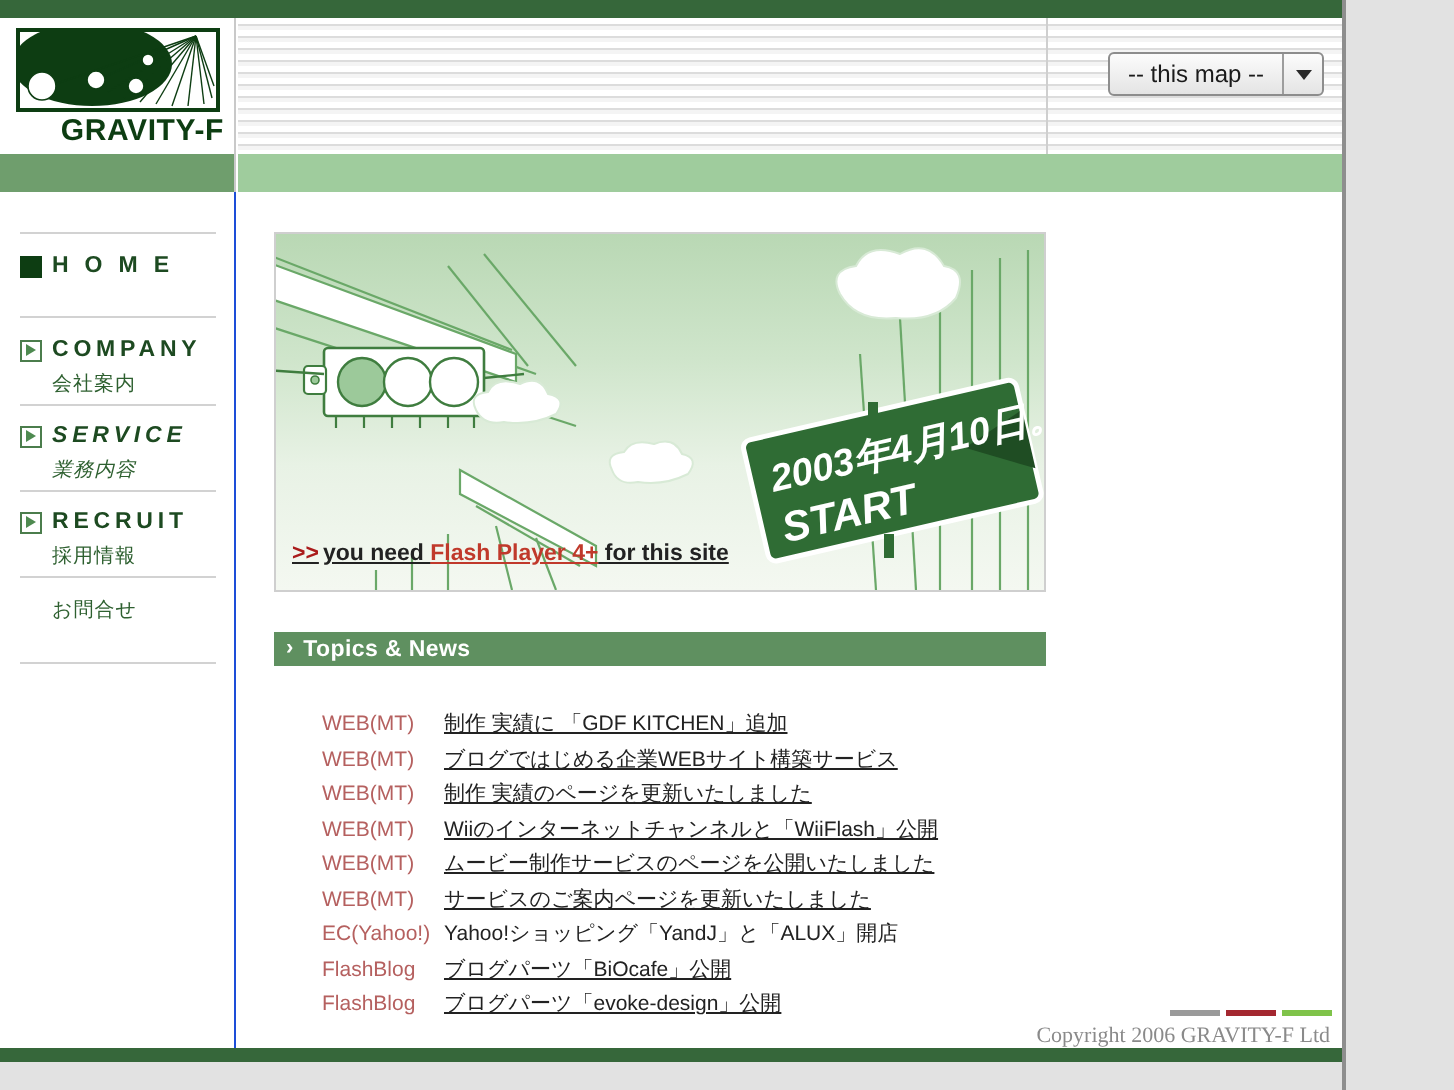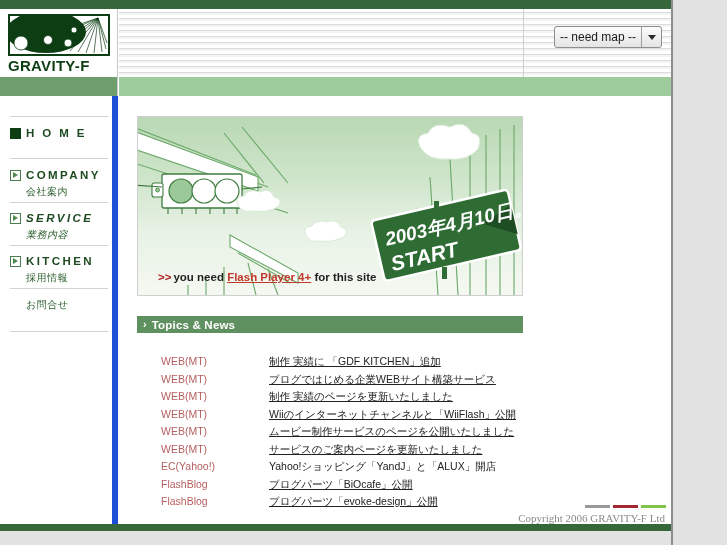--- a/index.html
+++ b/index.html
@@ -56,21 +56,21 @@
     box-sizing: border-box;
     overflow: hidden;
   }
   .logo-text {
     position: absolute; left: 8px; top: 48px;
     width: 104px;
     font-size: 15px; font-weight: bold;
     letter-spacing: 0.3px;
     color: #0d3d12;
     font-family: "Liberation Sans", sans-serif;
-    text-align: left;
+    text-align: right;
   }
   .header-stripes {
     position: absolute; left: 119px; top: 0;
     width: 554px; height: 68px;
     background:
       repeating-linear-gradient(
         to bottom,
         #ffffff 0px, #ffffff 3px,
         #dcdcdc 3px, #dcdcdc 4px,
         #f4f4f4 4px, #f4f4f4 6px
@@ -131,21 +131,21 @@
 
   
   .body-area {
     position: absolute; left: 0; top: 96px;
     width: 673px; height: 428px;
     background: #ffffff;
   }
   .sidebar {
     position: absolute; left: 0; top: 0;
     width: 118px; height: 428px;
-    border-right: 6px solid #1d4ed8;
+    border-right: 1px solid #1d4ed8;
     box-sizing: border-box;
     background: #ffffff;
   }
   .nav-sep {
     position: absolute; left: 10px;
     width: 98px; height: 1px;
     background: #d2d2d2;
   }
   .nav-item {
     position: absolute; left: 10px;
@@ -203,26 +203,27 @@
   .banner {
     position: absolute; left: 18px; top: 20px;
     width: 386px; height: 180px;
     border: 1px solid #cfcfcf;
     box-sizing: border-box;
     overflow: hidden;
     background: linear-gradient(to bottom, #b9d8b4 0%, #cfe5cb 35%, #e8f2e5 65%, #f4f8f1 100%);
   }
   .banner svg { position: absolute; left: 0; top: 0; }
   .banner-note {
-    position: absolute; left: 20px; bottom: 12px;
+    position: absolute; left: 8px; bottom: 12px;
     font-size: 11.5px;
     font-weight: bold;
     color: #222222;
     white-space: nowrap;
     z-index: 5;
+    text-decoration: underline;
   }
   .banner-note .chev {
     color: #aa1b1b;
     font-weight: bold;
     margin-right: 2px;
   }
   .banner-note a {
     color: #c0392b;
     text-decoration: underline;
   }
@@ -252,21 +253,20 @@
 
   
   .news-list {
     position: absolute; left: 18px; top: 243px;
     width: 400px;
   }
   .news-row {
     display: flex;
     align-items: baseline;
     height: 17.5px;
-    gap: 47px;
   }
   .news-cat {
     width: 85px;
     flex: 0 0 auto;
     padding-left: 24px;
     box-sizing: border-box;
     font-size: 10.5px;
     color: #b5605f;
     white-space: nowrap;
   }
@@ -343,21 +343,21 @@
           <circle cx="58" cy="27" r="4" fill="#ffffff" stroke="#0d3d12" stroke-width="0.8"></circle>
           <circle cx="64" cy="14" r="3" fill="#ffffff" stroke="#0d3d12" stroke-width="0.8"></circle>
         </svg>
       </div>
       <div class="logo-text">GRAVITY-F</div>
     </div>
 
     <div class="header-stripes">
       <div class="header-stripes-inner"></div>
       <div class="sitemap-select">
-        <span class="sitemap-label">-- need map --</span>
+        <span class="sitemap-label">-- this map --</span>
         <span class="sitemap-arrow-box">
           <span class="caret-down"></span>
         </span>
       </div>
     </div>
   </div>
 
   <div class="band">
     <div class="band-left"></div>
     <div class="band-right"></div>
@@ -400,21 +400,21 @@
         <div class="nav-ja">業務内容</div>
       </div>
 
       <div class="nav-sep" style="top:149px;"></div>
 
       <div class="nav-item" style="top:157px;">
         <div class="nav-row">
           <span class="sq-arrow">
               <i></i>
             </span>
-          <span class="nav-en">KITCHEN</span>
+          <span class="nav-en">RECRUIT</span>
         </div>
         <div class="nav-ja">採用情報</div>
       </div>
 
       <div class="nav-sep" style="top:192px;"></div>
 
       <div class="nav-item" style="top:200px;">
         <div class="nav-ja">お問合せ</div>
       </div>
 

